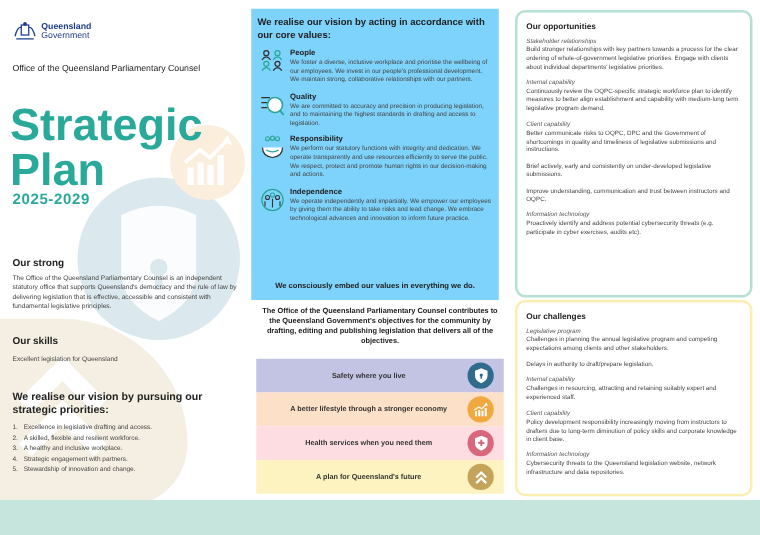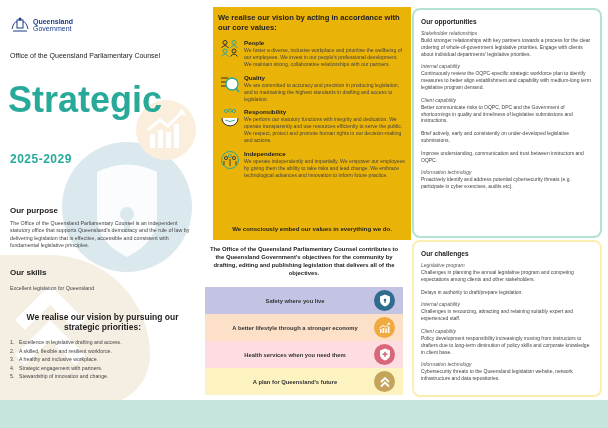--- a/index.html
+++ b/index.html
@@ -19,26 +19,26 @@
   .left { position: absolute; left: 0; top: 0; width: 200px; height: 300px; }
   .logo { position: absolute; left: 10px; top: 17px; display: flex; align-items: center; gap: 3px; }
   .logo-crest { width: 20px; height: 16px; }
   .logo-text { font-size: 7px; line-height: 7px; color: #1c3b8c; }
   .logo-text b { display:block; font-weight: bold; }
   .org-name { position: absolute; left: 10px; top: 52px; font-size: 7px; color: #222; }
   .title { position: absolute; left: 8px; top: 82px; font-size: 36px; line-height: 36px; font-weight: bold; color: #29a99a; }
   .years { position: absolute; left: 10px; top: 152px; font-size: 12px; font-weight: bold; color: #29a99a; letter-spacing: 0.5px; }
   .h-small { position: absolute; left: 10px; font-size: 8px; font-weight: bold; color: #222; }
   .p-small { position: absolute; left: 10px; width: 185px; font-size: 5.3px; line-height: 7.3px; color: #444; }
-  .priorities-title { position: absolute; left: 10px; top: 312px; width: 185px; font-size: 8.5px; line-height: 10px; font-weight: bold; color: #222; text-align: center; }
+  .priorities-title { position: absolute; left: 10px; top: 312px; width: 185px; font-size: 8.5px; line-height: 10px; font-weight: bold; color: #222; }
   .priorities { position: absolute; left: 10px; top: 338px; font-size: 5.2px; line-height: 8.6px; color: #444; list-style: none; }
   .priorities li span.n { display: inline-block; width: 9px; }
 
   
-  .values { position: absolute; left: 213px; top: 7px; width: 198px; height: 233px; background: #eab308; padding: 6px 5px; }
+  .values { position: absolute; left: 201px; top: 7px; width: 198px; height: 233px; background: #7dd3fc; padding: 6px 5px; }
   .values-title { font-size: 7.6px; line-height: 10px; font-weight: bold; color: #222; }
   .value { position: relative; padding-left: 26px; margin-top: 6px; }
   .value-icon { position: absolute; left: 2px; top: 0; width: 20px; height: 20px; }
   .value-name { font-size: 6.2px; font-weight: bold; color: #222; line-height: 8px; }
   .value-text { font-size: 5.1px; line-height: 6.9px; color: #444; }
   .values-footer { position: absolute; left: 0; width: 198px; top: 218px; text-align: center; font-size: 6.1px; font-weight: bold; color: #222; }
 
   .contrib { position: absolute; left: 205px; top: 245px; width: 198px; text-align: center; font-size: 5.9px; line-height: 8px; font-weight: bold; color: #222; }
   .objective { position: absolute; left: 205px; width: 198px; height: 27px; display: flex; align-items: center; }
   .objective .label { flex: 1; text-align: center; font-size: 5.8px; font-weight: bold; color: #333; padding-right: 18px; }
@@ -89,24 +89,25 @@
       <line x1="3" y1="14" x2="17" y2="14" stroke="#1c3b8c" stroke-width="1"></line>
     </svg>
     <div class="logo-text">
       <b>Queensland</b>
       <span>Government</span>
     </div>
   </div>
   <div class="org-name">Office of the Queensland Parliamentary Counsel</div>
   <div class="title">
     <div>Strategic</div>
+    <div>Plan</div>
   </div>
   <div class="years">2025-2029</div>
 
-  <div class="h-small" style="top:206px;">Our purpose</div>
+  <div class="h-small" style="top:206px;">Our strong</div>
   <div class="p-small" style="top:220px;">The Office of the Queensland Parliamentary Counsel is an independent statutory office that supports Queensland's democracy and the rule of law by delivering legislation that is effective, accessible and consistent with fundamental legislative principles.</div>
 
   <div class="h-small" style="top:268px;">Our skills</div>
   <div class="p-small" style="top:285px;">Excellent legislation for Queensland</div>
 
   <div class="priorities-title">We realise our vision by pursuing our strategic priorities:</div>
   <ol class="priorities">
     <li><span class="n">1.</span><span>Excellence in legislative drafting and access.</span></li>
     <li><span class="n">2.</span><span>A skilled, flexible and resilient workforce.</span></li>
     <li><span class="n">3.</span><span>A healthy and inclusive workplace.</span></li>

